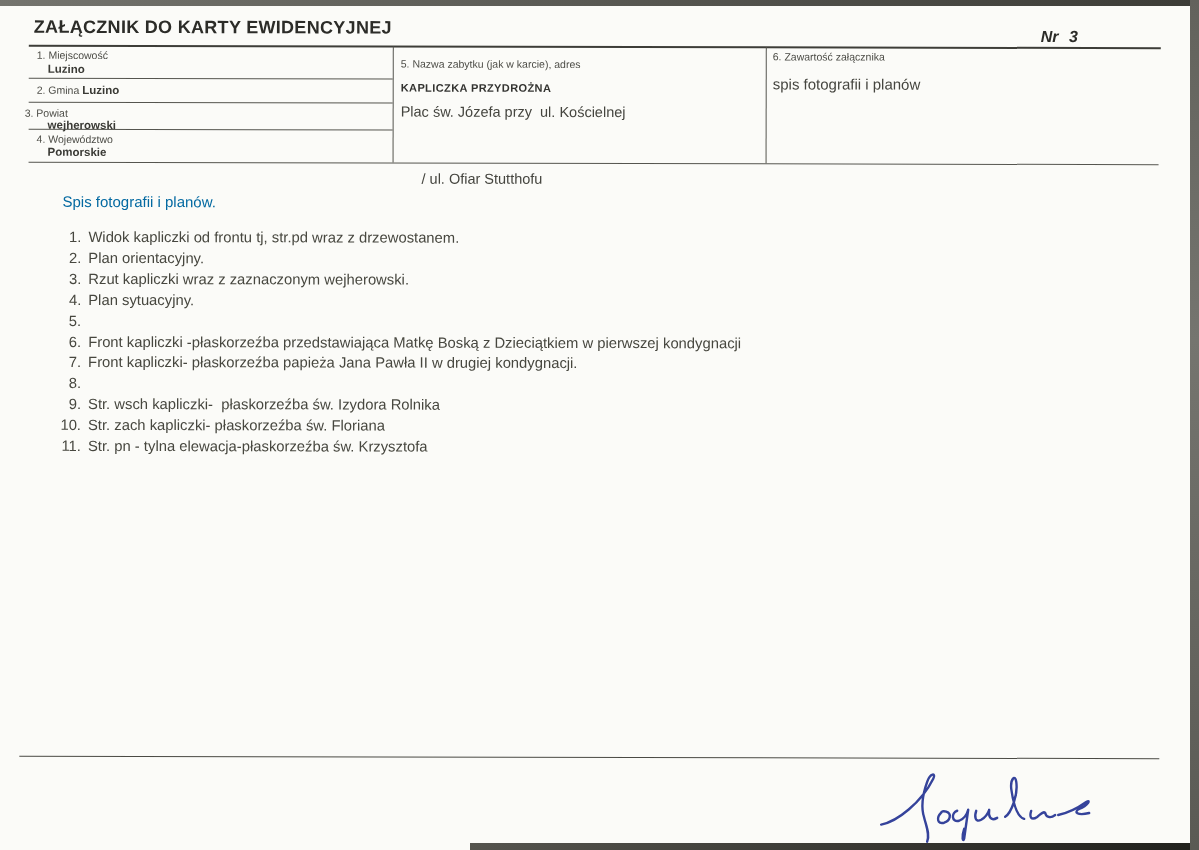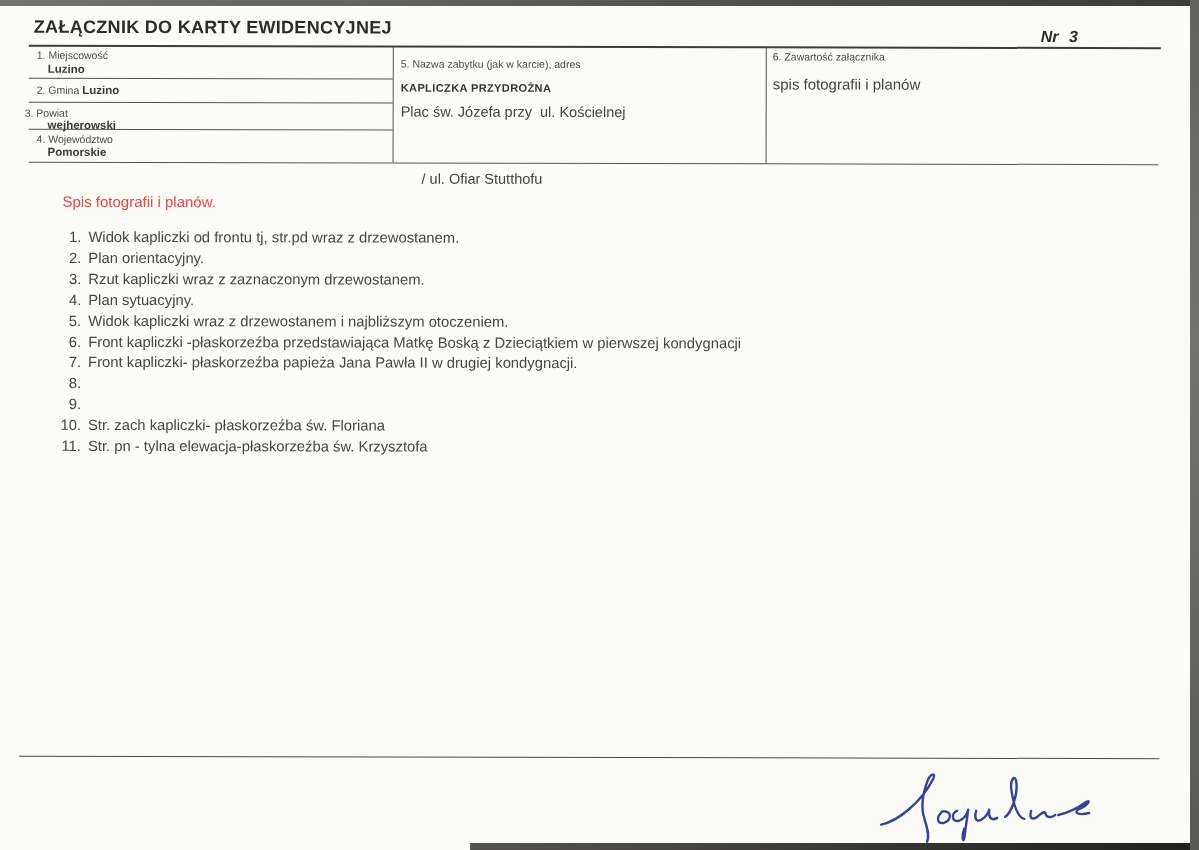--- a/index.html
+++ b/index.html
@@ -24,21 +24,21 @@
   
   .title{font-size:18px;font-weight:bold;color:#2c2c28;letter-spacing:0.3px;}
   .nr{font-size:16px;font-weight:bold;color:#2c2c28;word-spacing:6px;font-style:italic;}
   .lbl{font-size:10.5px;color:#4c4c46;}
   .val{font-size:11.5px;font-weight:bold;color:#3a3a35;}
   .inline-field{font-size:10.5px;color:#4c4c46;}
   .inline-field b{font-size:11.5px;color:#3a3a35;}
   .monument-name{font-size:11px;font-weight:bold;color:#333330;letter-spacing:0.4px;}
   .addr{font-size:14.5px;color:#45453f;}
   .contents-val{font-size:15px;color:#45453f;margin-top:11px;}
-  .body-heading{font-size:15px;color:#ef4444;text-align:right;}
+  .body-heading{font-size:15px;color:#0369a1;text-align:right;}
   ol.photo-list{list-style:none;margin:0;padding:0;font-size:14.8px;color:#47473f;}
   ol.photo-list li{display:flex;line-height:20.9px;}
   ol.photo-list .num{width:29px;text-align:right;margin-right:7px;flex:0 0 auto;}
   .footer-block{font-size:11.5px;color:#45453f;text-align:center;line-height:13.5px;}
 </style>
 </head>
 <body>
 
 <div class="page">
 
@@ -87,43 +87,43 @@
       <li>
           <span class="num">1.</span>
           <span class="pre">Widok kapliczki od frontu tj, str.pd wraz z drzewostanem.</span>
         </li>
       <li>
           <span class="num">2.</span>
           <span class="pre">Plan orientacyjny.</span>
         </li>
       <li>
           <span class="num">3.</span>
-          <span class="pre">Rzut kapliczki wraz z zaznaczonym drzewostanem.</span>
+          <span class="pre">Rzut kapliczki wraz z zaznaczonym wejherowski.</span>
         </li>
       <li>
           <span class="num">4.</span>
           <span class="pre">Plan sytuacyjny.</span>
         </li>
       <li>
           <span class="num">5.</span>
-          <span class="pre">Widok kapliczki wraz z drzewostanem i najbliższym otoczeniem.</span>
         </li>
       <li>
           <span class="num">6.</span>
           <span class="pre">Front kapliczki -płaskorzeźba przedstawiająca Matkę Boską z Dzieciątkiem w pierwszej kondygnacji</span>
         </li>
       <li>
           <span class="num">7.</span>
           <span class="pre">Front kapliczki- płaskorzeźba papieża Jana Pawła II w drugiej kondygnacji.</span>
         </li>
       <li>
           <span class="num">8.</span>
         </li>
       <li>
           <span class="num">9.</span>
+          <span class="pre">Str. wsch kapliczki-  płaskorzeźba św. Izydora Rolnika</span>
         </li>
       <li>
           <span class="num">10.</span>
           <span class="pre">Str. zach kapliczki- płaskorzeźba św. Floriana</span>
         </li>
       <li>
           <span class="num">11.</span>
           <span class="pre">Str. pn - tylna elewacja-płaskorzeźba św. Krzysztofa</span>
         </li>
     </ol>

